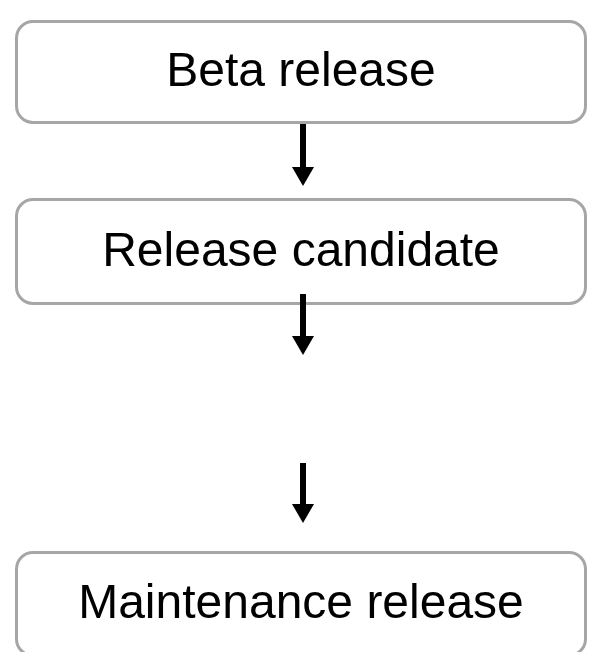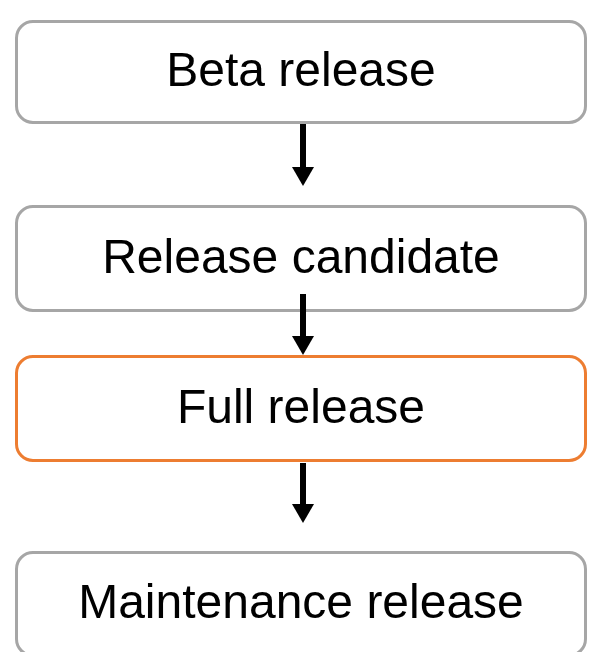--- a/index.html
+++ b/index.html
@@ -31,21 +31,21 @@
     border-color: #ed7d31;
   }
   .flow-label {
     color: #000000;
     font-size: 48px;
     line-height: 1;
     white-space: nowrap;
     padding-bottom: 4px;
   }
   .box-1 { top: 20px;  height: 104px; }
-  .box-2 { top: 205px; height: 107px; }
+  .box-2 { top: 198px; height: 107px; }
   .box-3 { top: 355px; height: 107px; }
   .box-4 { top: 523px; height: 106px; margin-top: 28px; }
 
   .arrow {
     position: absolute;
     left: 292px;
     width: 22px;
     display: flex;
     flex-direction: column;
     align-items: center;
@@ -83,23 +83,20 @@
 
   <div class="flow-box box-2">
     <span class="flow-label">Release candidate</span>
   </div>
 
   <div class="arrow arrow-2">
     <div class="shaft"></div>
     <div class="head"></div>
   </div>
 
-  <div class="flow-box box-3 highlight">
-    <span class="flow-label">Full release</span>
-  </div>
 
   <div class="arrow arrow-3">
     <div class="shaft"></div>
     <div class="head"></div>
   </div>
 
   <div class="flow-box box-4">
     <span class="flow-label">Maintenance release</span>
   </div>
 

